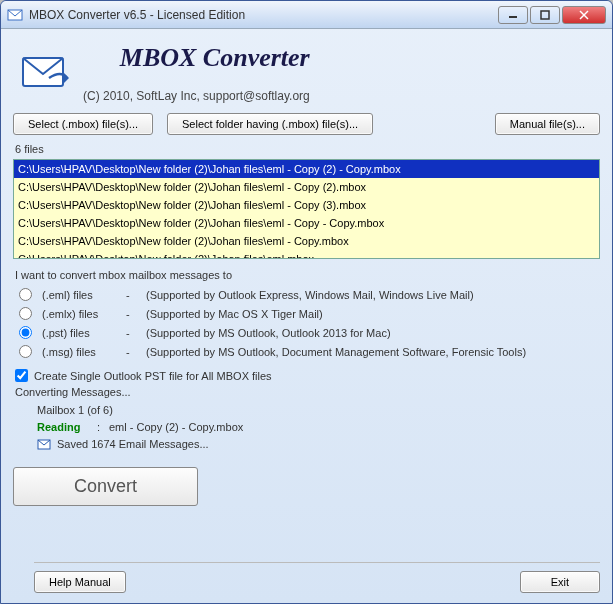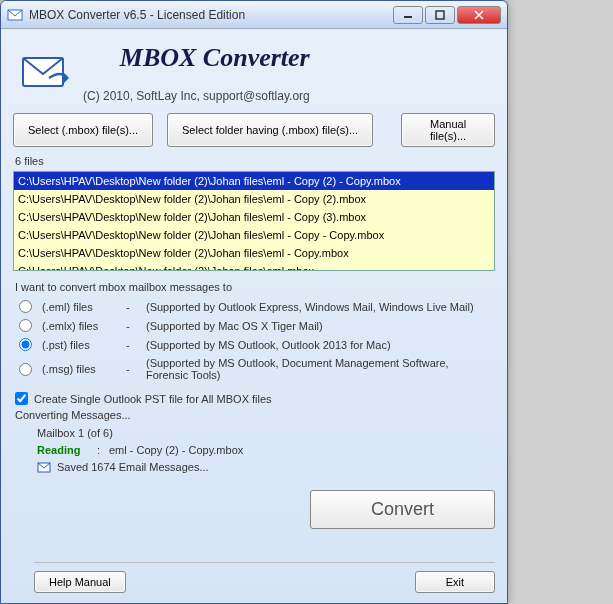--- a/index.html
+++ b/index.html
@@ -1,17 +1,17 @@
 <!DOCTYPE html>
 <html><head>
 <meta charset="utf-8">
 <style>
 * { box-sizing: border-box; margin: 0; padding: 0; font-family: "Segoe UI", Tahoma, sans-serif; }
 body { background: #d0d0d0; width: 613px; height: 604px; overflow: hidden; }
-.window { width: 508px; height: 604px; background: linear-gradient(to bottom, #e8f0fa 0%, #d6e4f5 100%); border: 1px solid #3b5998; border-radius: 6px 6px 0 0; box-shadow: 0 0 8px rgba(0,0,0,0.3); position: relative; }
+.window { width: 613px; height: 604px; background: linear-gradient(to bottom, #e8f0fa 0%, #d6e4f5 100%); border: 1px solid #3b5998; border-radius: 6px 6px 0 0; box-shadow: 0 0 8px rgba(0,0,0,0.3); position: relative; }
 .titlebar { height: 28px; background: linear-gradient(to bottom, #f0f5fc 0%, #d8e5f7 50%, #c0d5f0 100%); border-radius: 6px 6px 0 0; display: flex; align-items: center; padding: 0 6px; border-bottom: 1px solid #9ab; }
 .titlebar-icon { width: 16px; height: 16px; margin-right: 6px; display: flex; align-items: center; justify-content: center; }
 .titlebar-text { font-size: 12px; color: #333; flex: 1; }
 .win-controls { display: flex; gap: 2px; }
 .win-btn { width: 30px; height: 18px; border: 1px solid #888; border-radius: 3px; font-size: 10px; display: flex; align-items: center; justify-content: center; cursor: pointer; }
 .win-min { background: linear-gradient(to bottom, #e8f0fc, #c8dcf5); }
 .win-max { background: linear-gradient(to bottom, #e8f0fc, #c8dcf5); }
 .win-close { background: linear-gradient(to bottom, #f08080, #d03030); color: #fff; width: 44px; }
 .content { padding: 8px 12px 10px 12px; }
 .header { display: flex; align-items: center; gap: 10px; padding: 6px 4px 10px 4px; text-align: right; }
@@ -34,21 +34,21 @@
 .radio-dash { width: 14px; }
 .radio-desc { flex: 1; }
 .checkbox-row { display: flex; align-items: center; font-size: 11px; color: #333; margin: 8px 2px 4px 2px; gap: 4px; }
 .checkbox-row input { margin-right: 2px; }
 .status { font-size: 11px; color: #333; margin: 4px 2px; }
 .status-detail { margin-left: 24px; font-size: 11px; color: #333; line-height: 17px; }
 .status-detail .label { color: #008000; font-weight: bold; display: inline-block; width: 60px; }
 .status-detail .reading { display: flex; align-items: center; }
 .saved-row { display: flex; align-items: center; gap: 6px; }
 .env-icon { width: 14px; height: 12px; }
-.convert-row { display: flex; justify-content: flex-end; margin: 14px 0 10px 0; }
+.convert-row { display: flex; justify-content: flex-start; margin: 14px 0 10px 0; }
 .btn-convert { font-size: 18px; color: #555; padding: 8px 60px; background: linear-gradient(to bottom, #fdfdfd, #e8e8e8); border: 1px solid #888; border-radius: 3px; cursor: pointer; }
 .footer { position: absolute; bottom: 10px; left: 12px; right: 12px; display: flex; border-top: 1px solid #bbb; padding-top: 8px; margin-left: 21px; }
 .footer .spacer { flex: 1; }
 </style>
 </head>
 <body>
 
 <div class="window">
   <div class="titlebar">
     <span class="titlebar-icon">

